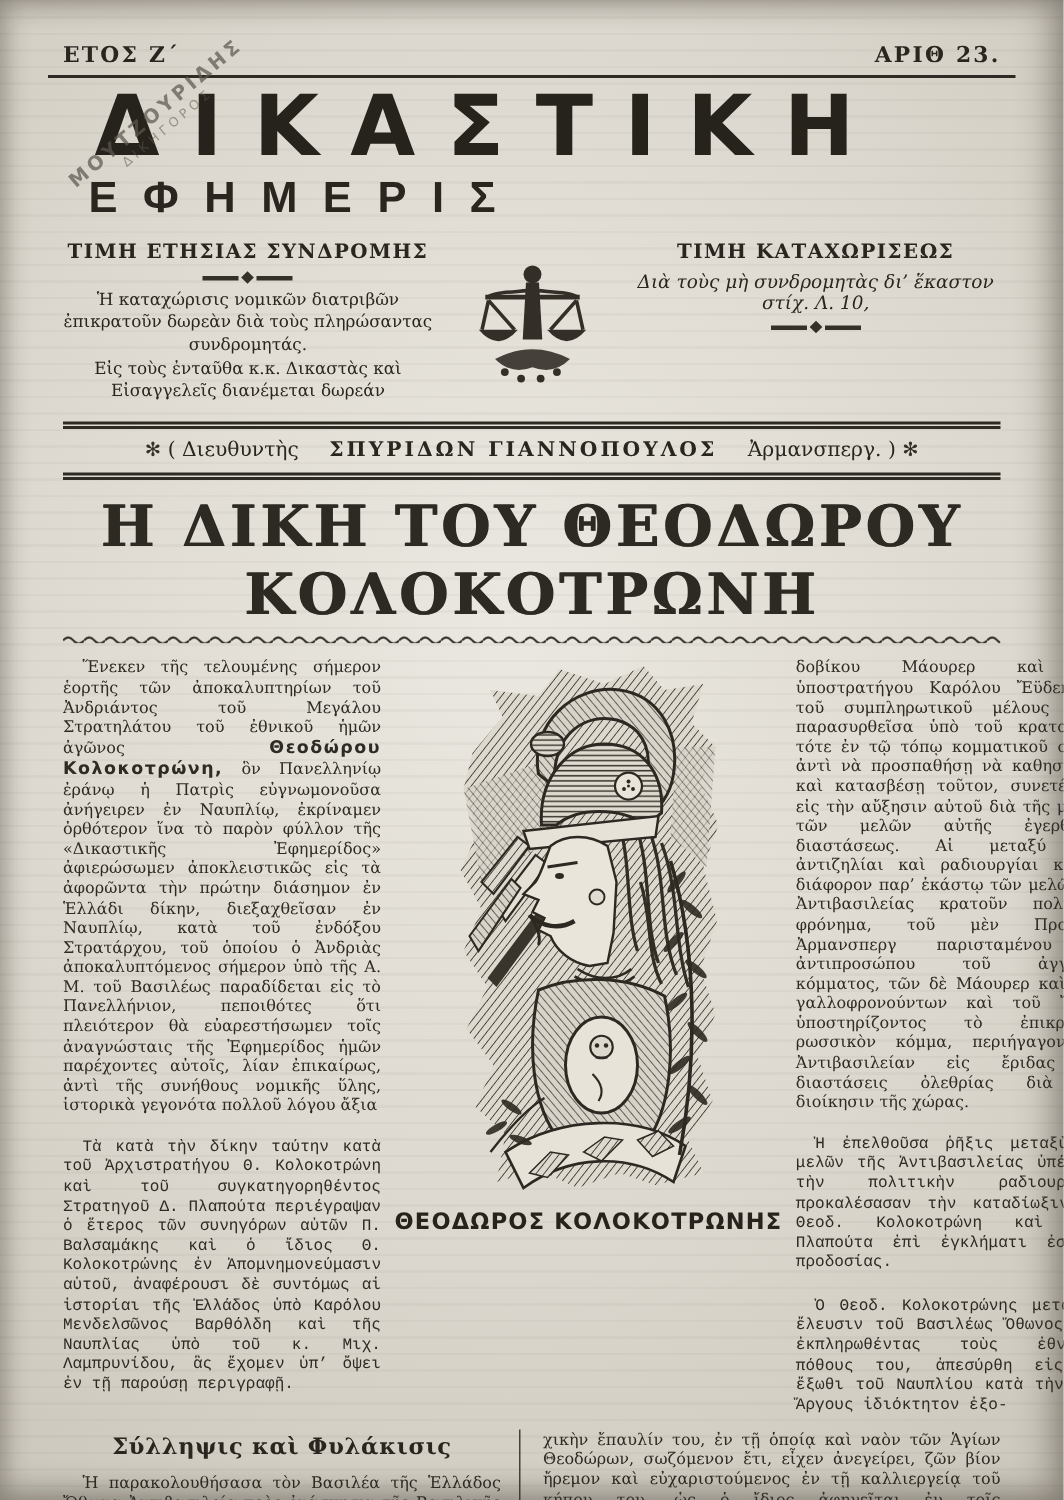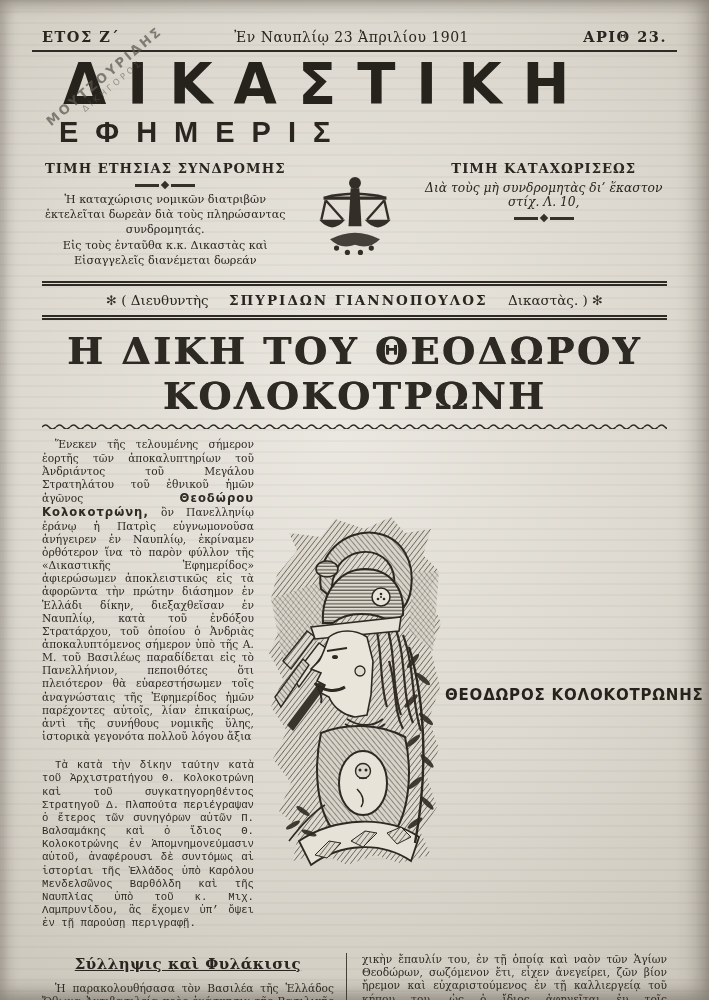--- a/index.html
+++ b/index.html
@@ -53,60 +53,59 @@
   .headline{margin-top:8px;text-align:center;font-size:38px;font-weight:bold;letter-spacing:2.5px;
     color:#2d2923;text-shadow:.6px 0 0 #2d2923;}
   .wavy{display:block;margin-top:4px;}
 
   
   .cols{display:grid;grid-template-columns:212px 1fr 212px;column-gap:9px;margin-top:9px;}
   .bodytext p{margin:0;font-size:10.7px;line-height:1.23;text-align:justify;color:#2e2a24;}
   .bodytext p.ind{text-indent:13px;}
   .bodytext p + p{margin-top:16px;font-family:Liberation Mono, monospace;}
   .dispname{font-family:"DejaVu Sans",sans-serif;font-weight:bold;font-size:11.6px;letter-spacing:1px;}
-  .fig{display:flex;flex-direction:row;align-items:center;}
+  .fig{display:flex;flex-direction:column;align-items:center;}
   .caption{margin-top:7px;font-family:"DejaVu Sans",sans-serif;font-weight:bold;font-size:15px;
     letter-spacing:.8px;white-space:nowrap;color:#26221c;}
 
   
   .bottom{display:grid;grid-template-columns:1fr 1fr;column-gap:15px;margin-top:9px;}
   .bottom .bl{border-right:1.3px solid #45413a;padding-right:12px;}
-  .sec-h{text-align:center;font-weight:bold;font-size:15px;letter-spacing:.5px;margin:1px 0 7px;line-height:1.4;text-decoration:underline;}
+  .sec-h{text-align:center;font-weight:bold;font-size:15px;letter-spacing:.5px;margin:1px 0 7px;line-height:1.4;}
 </style>
 </head>
 <body>
 
 <div class="bleed"></div>
 
 <div class="stamp">
   <div>ΜΟΥΤΖΟΥΡΙΔΗΣ</div>
   <div class="s2">ΔΙΚΗΓΟΡΟΣ</div>
 </div>
 
 <div class="sheet">
 
   <div class="issue-row">
     <span class="side">ΕΤΟΣ Ζ´</span>
-    <span class="mid">Ἐν Ναυπλίῳ 23 Ἀπριλίου 1901</span>
     <span class="side">ΑΡΙΘ 23.</span>
   </div>
   <hr class="header-rule">
 
   <div class="masthead">
     <div class="title">ΔΙΚΑΣΤΙΚΗ</div>
     <div class="subtitle">ΕΦΗΜΕΡΙΣ</div>
   </div>
 
   <div class="info">
     <div>
       <h3>ΤΙΜΗ ΕΤΗΣΙΑΣ ΣΥΝΔΡΟΜΗΣ</h3>
       <div class="orn">
           <span class="di"></span>
         </div>
-      <p class="note">Ἡ καταχώρισις νομικῶν διατριβῶν ἐκτελεῖται δωρεὰν διὰ τοὺς πληρώσαντας συνδρομητάς.</p>
+      <p class="note">Ἡ καταχώρισις νομικῶν διατριβῶν ἐπικρατοῦν δωρεὰν διὰ τοὺς πληρώσαντας συνδρομητάς.</p>
       <p class="note">Εἰς τοὺς ἐνταῦθα κ.κ. Δικαστὰς καὶ Εἰσαγγελεῖς διανέμεται δωρεάν</p>
     </div>
 
     <div class="emblem">
       <svg width="76" height="100" viewBox="0 0 70 92" aria-hidden="true">
         <g stroke="#332f28" fill="none" stroke-width="2.2">
           <line x1="6" y1="24" x2="64" y2="24" stroke-width="3"></line>
           <path d="M8 26 L4 44 M8 26 L24 44"></path>
           <path d="M62 26 L46 44 M62 26 L66 44"></path>
           <path d="M32 20 C20 21 12 21 7 24 M38 20 C50 21 58 21 63 24"></path>
@@ -131,21 +130,21 @@
       <div class="orn">
           <span class="di"></span>
         </div>
     </div>
   </div>
 
   <div class="director">
     <span class="flower">✻</span>
     <span>( Διευθυντὴς</span>
     <span class="nm">ΣΠΥΡΙΔΩΝ ΓΙΑΝΝΟΠΟΥΛΟΣ</span>
-    <span>Δικαστὰς. )</span>
+    <span>Ἀρμανσπεργ. )</span>
     <span class="flower">✻</span>
   </div>
 
   <div class="headline">Η ΔΙΚΗ ΤΟΥ ΘΕΟΔΩΡΟΥ ΚΟΛΟΚΟΤΡΩΝΗ</div>
   <svg class="wavy" width="625" height="7" aria-hidden="true">
     <defs>
       <pattern id="wave" width="14" height="7" patternUnits="userSpaceOnUse">
         <path d="M0 5 Q3.5 1 7 5 T14 5" fill="none" stroke="#2e2a24" stroke-width="1.4"></path>
       </pattern>
     </defs>

